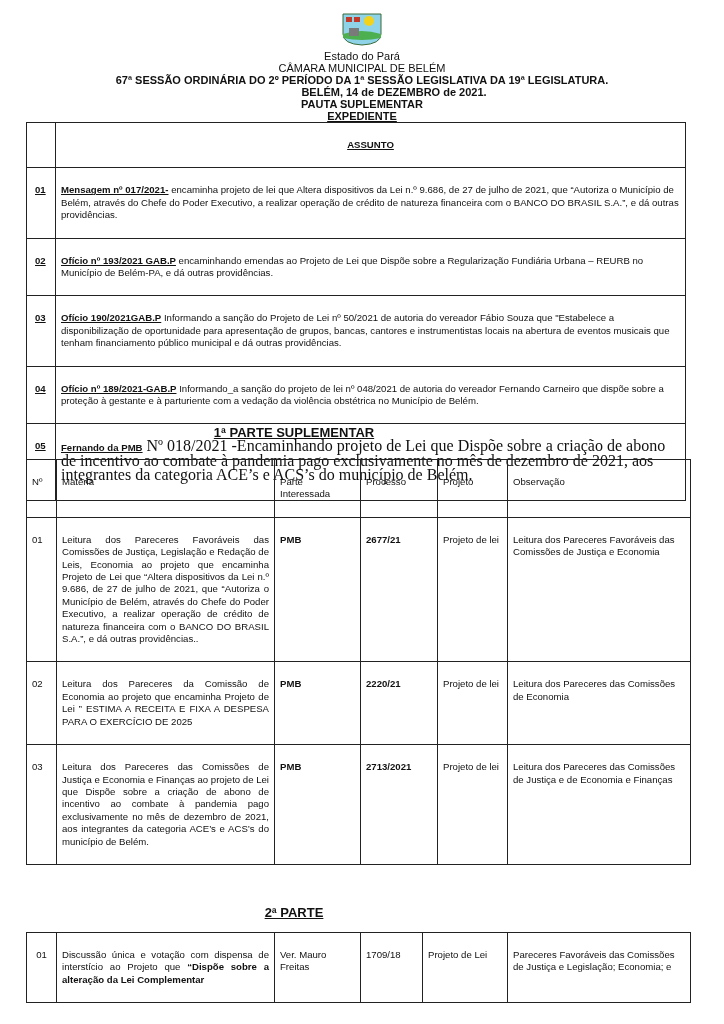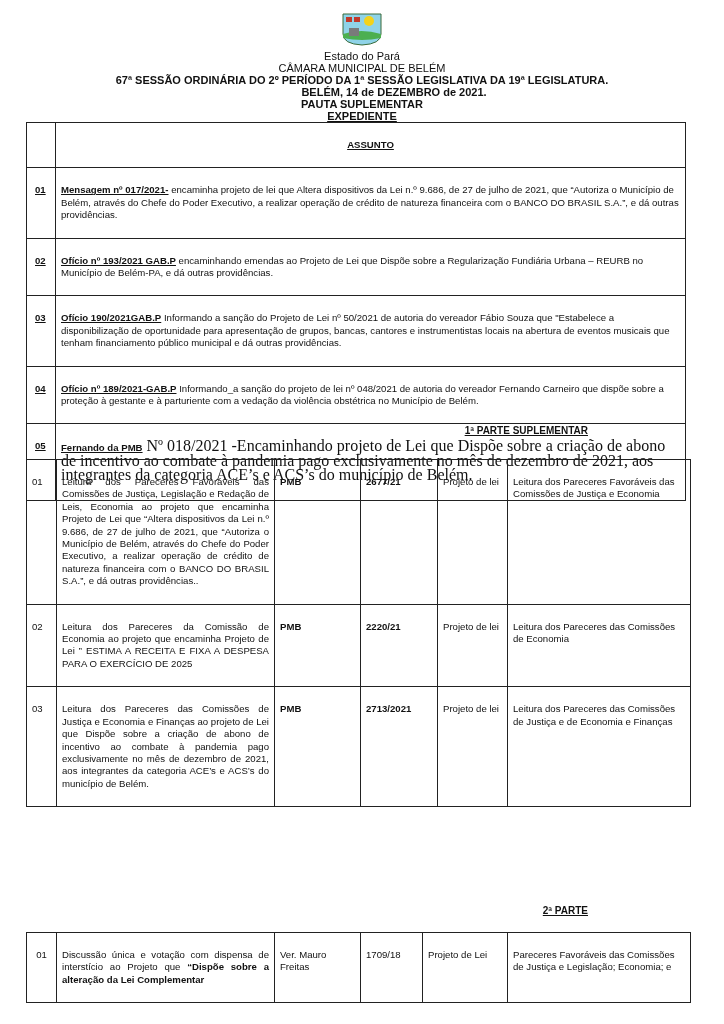--- a/index.html
+++ b/index.html
@@ -8,21 +8,21 @@
   .logo { position:absolute; left:341px; top:12px; width:42px; height:34px; }
   .hdr { position:absolute; left:0; width:724px; text-align:center; font-size:11px; line-height:12px; }
   .hdr.b { font-weight:bold; }
   .u { text-decoration:underline; }
   table { border-collapse:collapse; position:absolute; font-size:9.6px; line-height:12.4px; }
   td, th { border:1.3px solid #222; vertical-align:top; padding:16px 5px; text-align:left; font-weight:normal; }
   .exp td.num { font-weight:bold; text-decoration:underline; text-align:left; padding-left:8px; }
   .exp .lead { font-weight:bold; text-decoration:underline; }
   .serif { font-family:"Liberation Serif", serif; font-size:16px; }
   .just { text-align:justify;margin-left:26px; }
-  .sec { position:absolute; left:0; width:588px; text-align:right; font-weight:bold; font-size:10px; text-decoration:underline; }
+  .sec { position:absolute; left:0; width:588px; text-align:center; font-weight:bold; font-size:13px; text-decoration:underline; }
   .bold { font-weight:bold; }
 </style>
 </head>
 <body>
 
 <svg class="logo" viewBox="0 0 42 34">
   <path d="M2 2 H40 V22 Q40 32 21 33 Q2 32 2 22 Z" fill="#8fd3e8" stroke="#3a6b3a" stroke-width="1"></path>
   <circle cx="28" cy="9" r="5" fill="#f4d21a"></circle>
   <rect x="5" y="5" width="6" height="5" fill="#c0392b"></rect>
   <rect x="13" y="5" width="6" height="5" fill="#c0392b"></rect>
@@ -75,20 +75,28 @@
 <table style="left:26px; top:459px; width:665px;">
   <colgroup>
     <col style="width:30px">
       <col style="width:218px">
       <col style="width:86px">
       <col style="width:77px">
       <col style="width:70px">
       <col>
   </colgroup>
   <tbody>
+      <tr style="height:30px;">
+    <th>Nº</th>
+    <th>Matéria</th>
+    <th>Parte Interessada</th>
+    <th>Processo</th>
+    <th>Projeto</th>
+    <th>Observação</th>
+  </tr>
   <tr>
     <td>01</td>
     <td class="just">Leitura dos Pareceres Favoráveis das Comissões de Justiça, Legislação e Redação de Leis, Economia ao projeto que encaminha Projeto de Lei que “Altera dispositivos da Lei n.º 9.686, de 27 de julho de 2021, que “Autoriza o Município de Belém, através do Chefe do Poder Executivo, a realizar operação de crédito de natureza financeira com o BANCO DO BRASIL S.A.”, e dá outras providências..</td>
     <td class="bold">PMB</td>
     <td class="bold">2677/21</td>
     <td>Projeto de lei</td>
     <td>Leitura dos Pareceres Favoráveis das Comissões de Justiça e Economia</td>
   </tr>
   <tr>
     <td>02</td>

